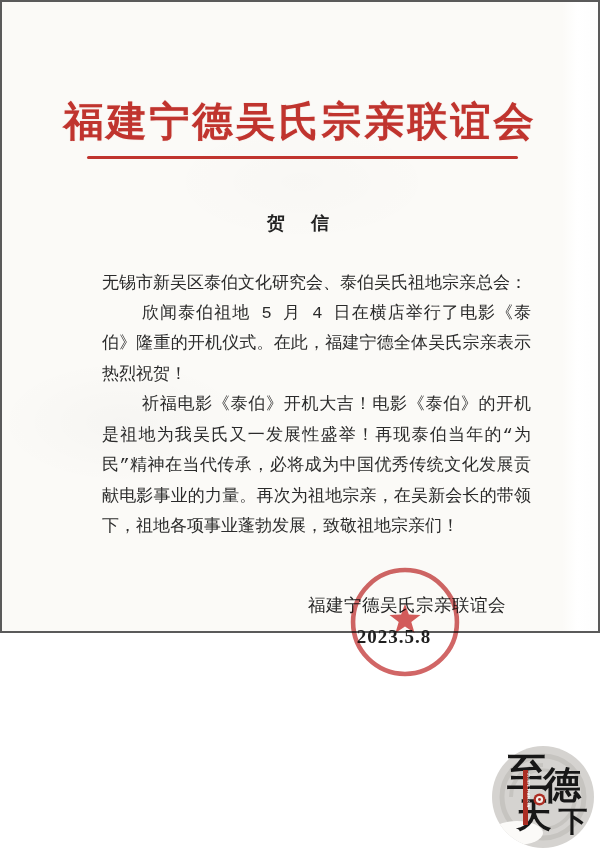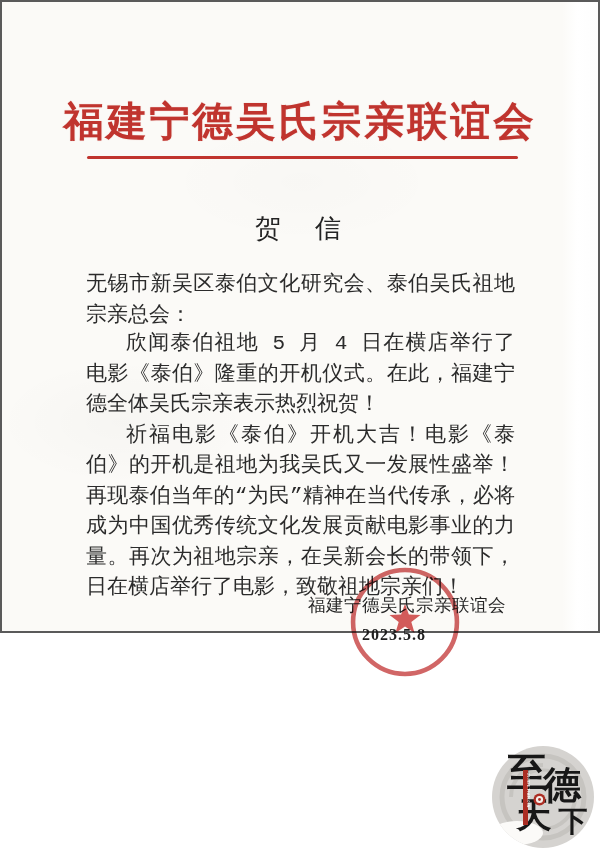--- a/index.html
+++ b/index.html
@@ -29,37 +29,37 @@
     font-size:40px;font-weight:bold;letter-spacing:3px;
     color:var(--accent);
     text-shadow:0 0 1px rgba(192,52,46,.4);
   }
   .letterhead-rule{
     position:absolute;top:154px;left:85px;width:431px;height:3px;
     background:var(--accent);border-radius:2px;
   }
   .letter-heading{
     position:absolute;top:209px;left:0;width:100%;
-    text-align:center;font-size:26px;font-weight:normal;letter-spacing:4px;
+    text-align:center;font-size:18px;font-weight:bold;letter-spacing:4px;
     color:#232323;white-space:nowrap;
   }
   .letter-body{
-    position:absolute;top:266px;left:84px;width:429px;
-    font-size:21px;line-height:30.5px;text-align:justify;
+    position:absolute;top:266px;left:100px;width:429px;
+    font-size:17px;line-height:30.5px;text-align:justify;
     color:#2b2b2b;
   }
   .letter-body p.para{text-indent:40px;font-family:Liberation Mono, monospace;}
   .letter-body p.para:first-of-type{margin-top:7px;}
   .signature-block{
     position:absolute;top:591px;left:305px;width:200px;
     text-align:center;color:#262626;
   }
   .signature-org{font-size:17.5px;letter-spacing:0.5px;white-space:nowrap;}
   .signature-date{
-    margin-top:9px;font-size:16px;font-weight:600;letter-spacing:1px;
+    margin-top:9px;font-size:19px;font-weight:600;letter-spacing:1px;
     transform:translateX(-13px);color:#1f1f1f;
   }
   .seal{
     position:absolute;left:347px;top:564px;width:112px;height:112px;
     mix-blend-mode:multiply;opacity:.85;z-index:5;
   }
   .seal-ring{stroke:var(--seal);fill:none;}
   .seal-text{fill:var(--seal);font-family:"Liberation Serif","DejaVu Serif",serif;font-weight:bold;}
   .seal-star{fill:#cf4040;}
   .logo{
@@ -82,21 +82,21 @@
 <div class="photo">
 
   <div class="letterhead-title">福建宁德吴氏宗亲联谊会</div>
   <div class="letterhead-rule"></div>
 
   <div class="letter-heading">贺　信</div>
 
   <div class="letter-body">
     <p class="recipient">无锡市新吴区泰伯文化研究会、泰伯吴氏祖地宗亲总会：</p>
     <p class="para">欣闻泰伯祖地 5 月 4 日在横店举行了电影《泰伯》隆重的开机仪式。在此，福建宁德全体吴氏宗亲表示热烈祝贺！</p>
-    <p class="para">祈福电影《泰伯》开机大吉！电影《泰伯》的开机是祖地为我吴氏又一发展性盛举！再现泰伯当年的“为民”精神在当代传承，必将成为中国优秀传统文化发展贡献电影事业的力量。再次为祖地宗亲，在吴新会长的带领下，日在横店举行了电影，致敬祖地宗亲们！</p>
+    <p class="para">祈福电影《泰伯》开机大吉！电影《泰伯》的开机是祖地为我吴氏又一发展性盛举！再现泰伯当年的“为民”精神在当代传承，必将成为中国优秀传统文化发展贡献电影事业的力量。再次为祖地宗亲，在吴新会长的带领下，祖地各项事业蓬勃发展，致敬祖地宗亲们！</p>
   </div>
 
   <div class="signature-block">
     <div class="signature-org">福建宁德吴氏宗亲联谊会</div>
     <div class="signature-date">2023.5.8</div>
   </div>
 
   <svg class="seal" viewBox="0 0 110 110">
     <circle class="seal-ring" cx="55" cy="55" r="51" stroke-width="4.5"></circle>
     <defs>

